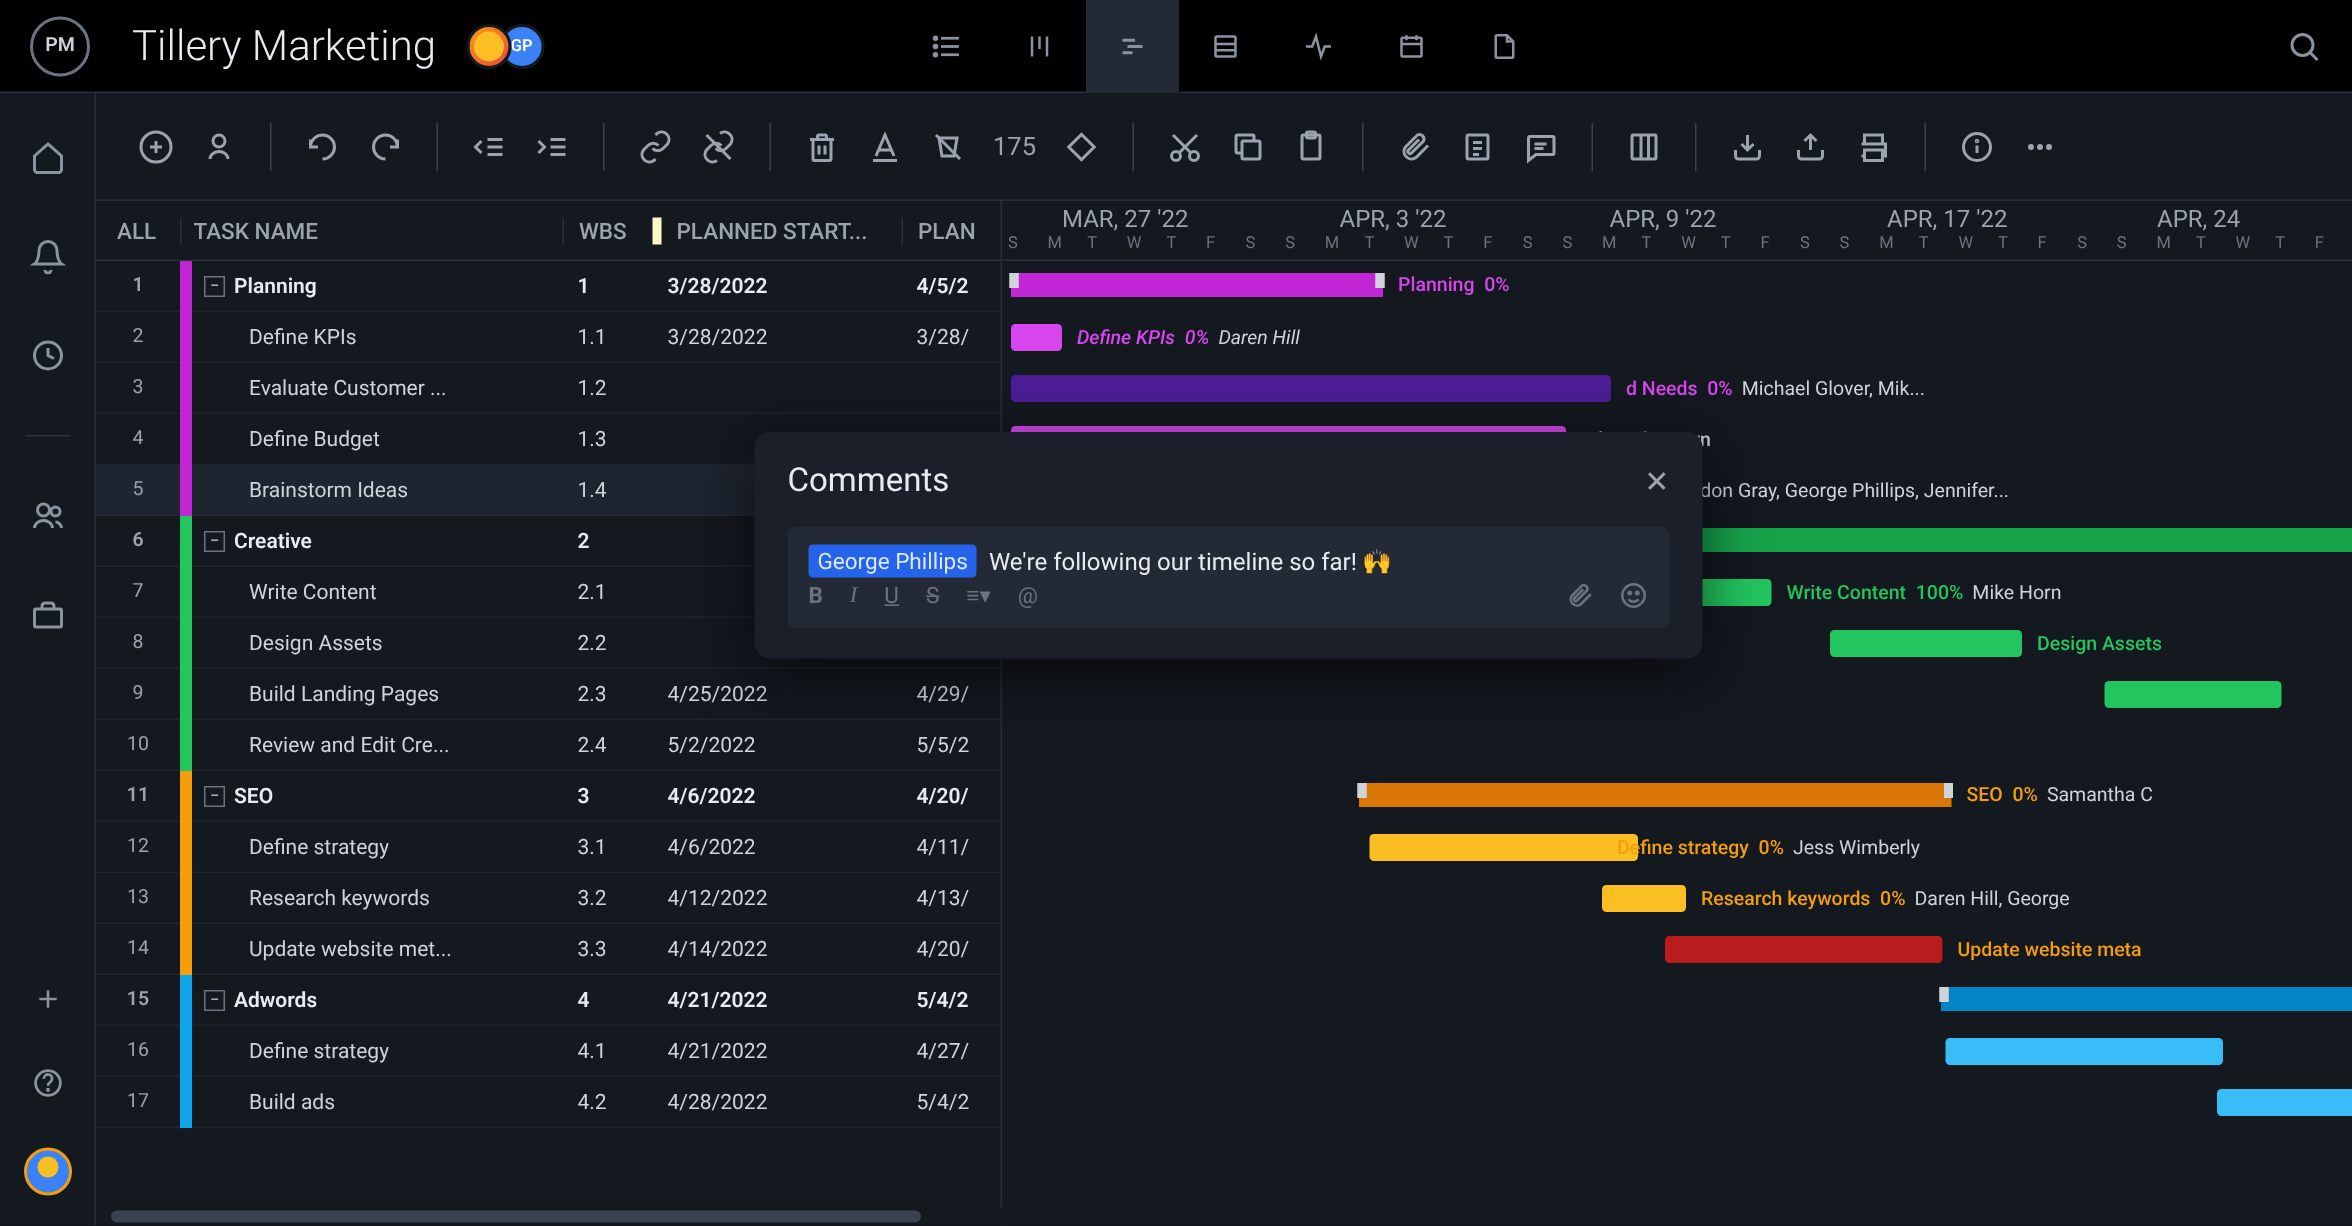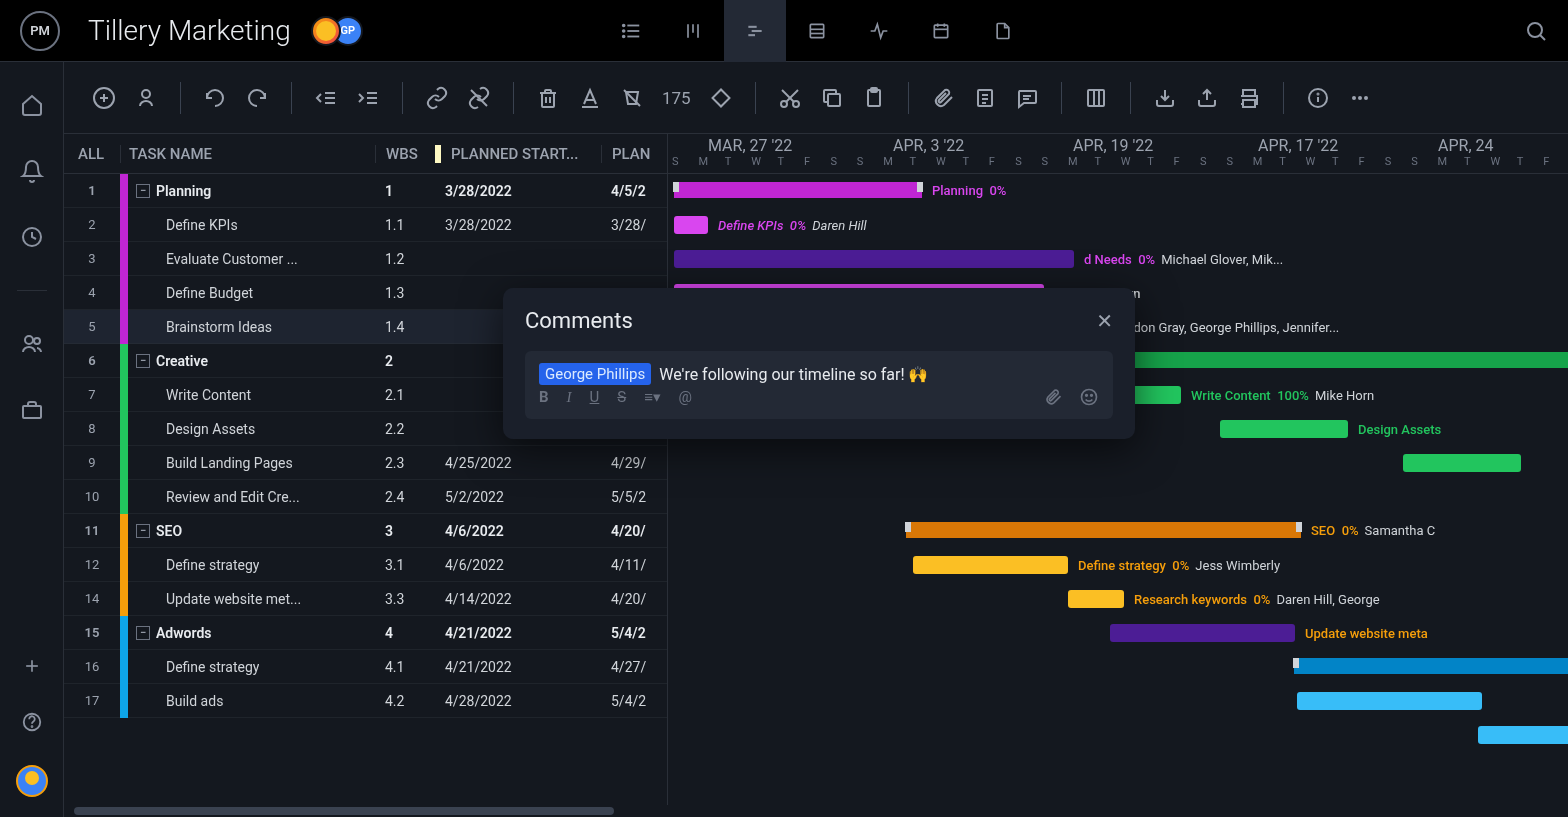--- a/index.html
+++ b/index.html
@@ -516,20 +516,31 @@
     <div class="gc-bar" style="background:#f59e0b"></div>
     <div class="gc-task indent2">
 
       <span class="task-label">Define strategy</span>
     </div>
     <div class="gc-wbs">3.1</div>
     <div class="gc-start">4/6/2022</div>
     <div class="gc-end">4/11/</div>
         </div>
         <div class="grow">
+          <div class="gc-num">13</div>
+    <div class="gc-bar" style="background:#f59e0b"></div>
+    <div class="gc-task indent2">
+
+      <span class="task-label">Research keywords</span>
+    </div>
+    <div class="gc-wbs">3.2</div>
+    <div class="gc-start">4/12/2022</div>
+    <div class="gc-end">4/13/</div>
+        </div>
+        <div class="grow">
           <div class="gc-num">14</div>
     <div class="gc-bar" style="background:#f59e0b"></div>
     <div class="gc-task indent2">
 
       <span class="task-label">Update website met...</span>
     </div>
     <div class="gc-wbs">3.3</div>
     <div class="gc-start">4/14/2022</div>
     <div class="gc-end">4/20/</div>
         </div>
@@ -566,21 +577,21 @@
     <div class="gc-start">4/28/2022</div>
     <div class="gc-end">5/4/2</div>
         </div>
       </div>
   </div>
   <div class="gantt-panel">
     <div class="gantt-header">
       <div class="week-labels" id="week-labels">
           <span class="week-label" style="left: 40px;">MAR, 27 '22</span>
           <span class="week-label" style="left: 225px;">APR, 3 '22</span>
-          <span class="week-label" style="left: 405px;">APR, 19 '22</span>
+          <span class="week-label" style="left: 405px;">APR, 9 '22</span>
           <span class="week-label" style="left: 590px;">APR, 17 '22</span>
           <span class="week-label" style="left: 770px;">APR, 24</span>
         </div>
       <div class="day-labels" id="day-labels">
           <span style="left: 4px;">S</span>
           <span style="left: 30.4px;">M</span>
           <span style="left: 56.8px;">T</span>
           <span style="left: 83.2px;">W</span>
           <span style="left: 109.6px;">T</span>
           <span style="left: 136px;">F</span>
@@ -655,33 +666,33 @@
             <span style="color:#22c55e">Design Assets</span>
           </div>
         </div>
         <div class="gbar" style="top: 280px; left: 735px; width: 118px; background: rgb(34, 197, 94);"></div>
         <div class="gbar summary" style="top: 348px; left: 238px; width: 395px; background: rgb(217, 119, 6); border-color: rgb(217, 119, 6);">
           <div class="bar-label" style="left: 395px; margin-left: 10px;">
             <span style="color:#f59e0b">SEO&nbsp;&nbsp;0%</span>
             <span class="bar-assn">Samantha C</span>
           </div>
         </div>
-        <div class="gbar" style="top: 382px; left: 245px; width: 155px; background: rgb(251, 191, 36);">
+        <div class="gbar" style="top: 382px; left: 245px; width: 179px; background: rgb(251, 191, 36);">
           <div class="bar-label" style="left: 155px; margin-left: 10px;">
             <span style="color:#f59e0b">Define strategy&nbsp;&nbsp;0%</span>
             <span class="bar-assn">Jess Wimberly</span>
           </div>
         </div>
         <div class="gbar" style="top: 416px; left: 400px; width: 56px; background: rgb(251, 191, 36);">
           <div class="bar-label" style="left: 56px; margin-left: 10px;">
             <span style="color:#f59e0b">Research keywords&nbsp;&nbsp;0%</span>
             <span class="bar-assn">Daren Hill, George</span>
           </div>
         </div>
-        <div class="gbar" style="top: 450px; left: 442px; width: 185px; background: #4c1d95;">
+        <div class="gbar" style="top: 450px; left: 442px; width: 185px; background: #b91c1c;">
           <div class="bar-label" style="left: 185px; margin-left: 10px;">
             <span style="color:#f59e0b">Update website meta</span>
           </div>
         </div>
         <div class="gbar summary" style="top: 484px; left: 626px; width: 280px; background: rgb(2, 132, 199); border-color: rgb(2, 132, 199);"></div>
         <div class="gbar" style="top: 518px; left: 629px; width: 185px; background: rgb(56, 189, 248);"></div>
         <div class="gbar" style="top: 552px; left: 810px; width: 100px; background: rgb(56, 189, 248);"></div>
       </div>
   </div>
 </div>

